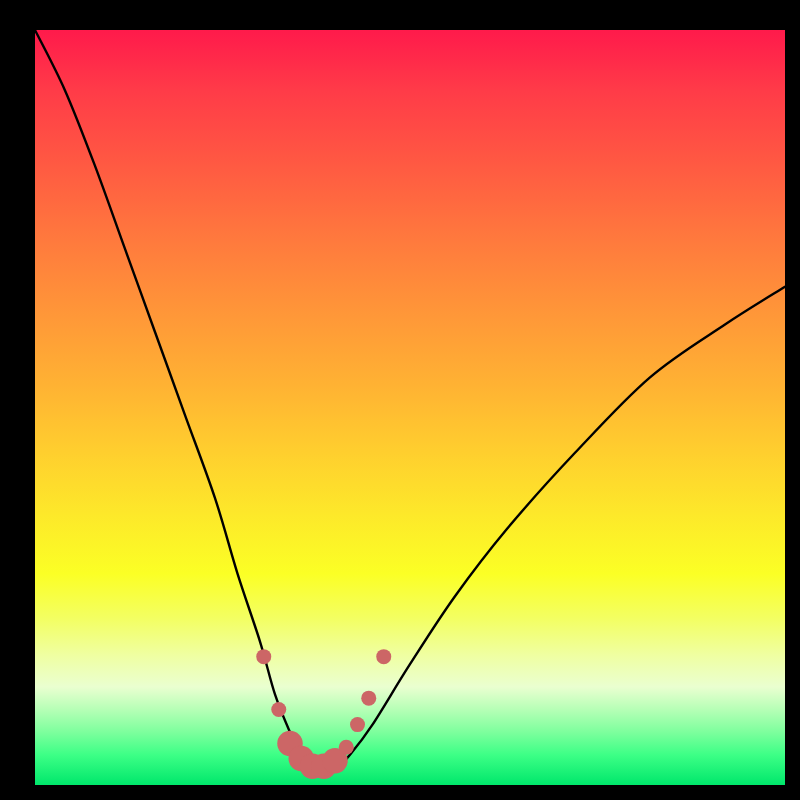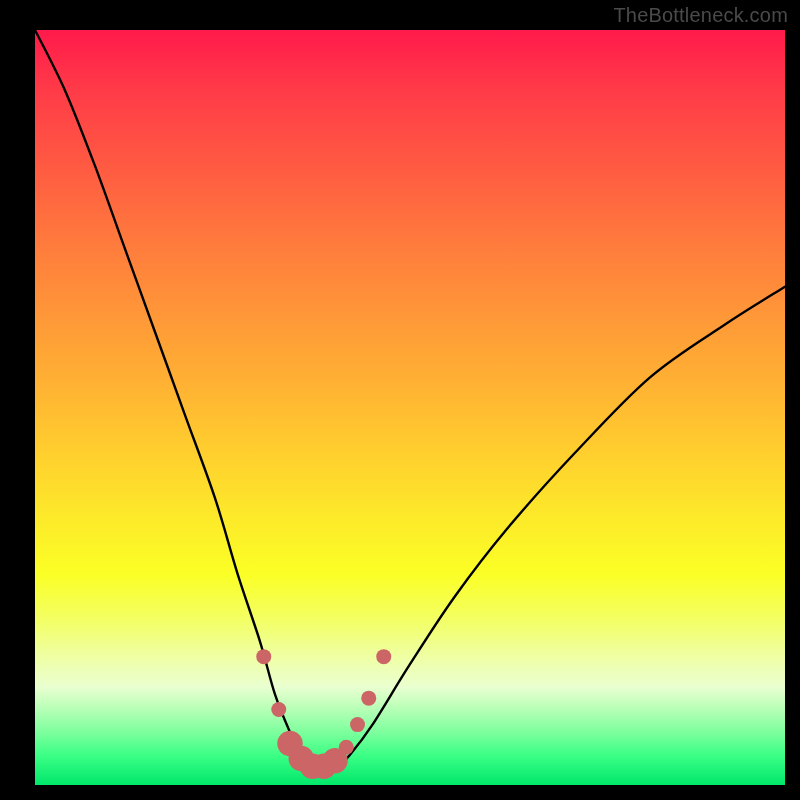--- a/index.html
+++ b/index.html
@@ -79,14 +79,13 @@
           <circle cx="277.50" cy="736.13" r="12.75" fill="#cc6666" stroke="#b05555" stroke-width="0"></circle>
           <circle cx="288.75" cy="736.13" r="12.75" fill="#cc6666" stroke="#b05555" stroke-width="0"></circle>
           <circle cx="300.00" cy="730.84" r="12.75" fill="#cc6666" stroke="#b05555" stroke-width="0"></circle>
           <circle cx="311.25" cy="717.25" r="7.50" fill="#cc6666" stroke="#b05555" stroke-width="0"></circle>
           <circle cx="322.50" cy="694.60" r="7.50" fill="#cc6666" stroke="#b05555" stroke-width="0"></circle>
           <circle cx="333.75" cy="668.17" r="7.50" fill="#cc6666" stroke="#b05555" stroke-width="0"></circle>
           <circle cx="348.75" cy="626.65" r="7.50" fill="#cc6666" stroke="#b05555" stroke-width="0"></circle>
         </g>
     </svg>
   </div>
-  <div class="watermark">TheBottleneck.com</div>
 </div>
 
 </body></html>

